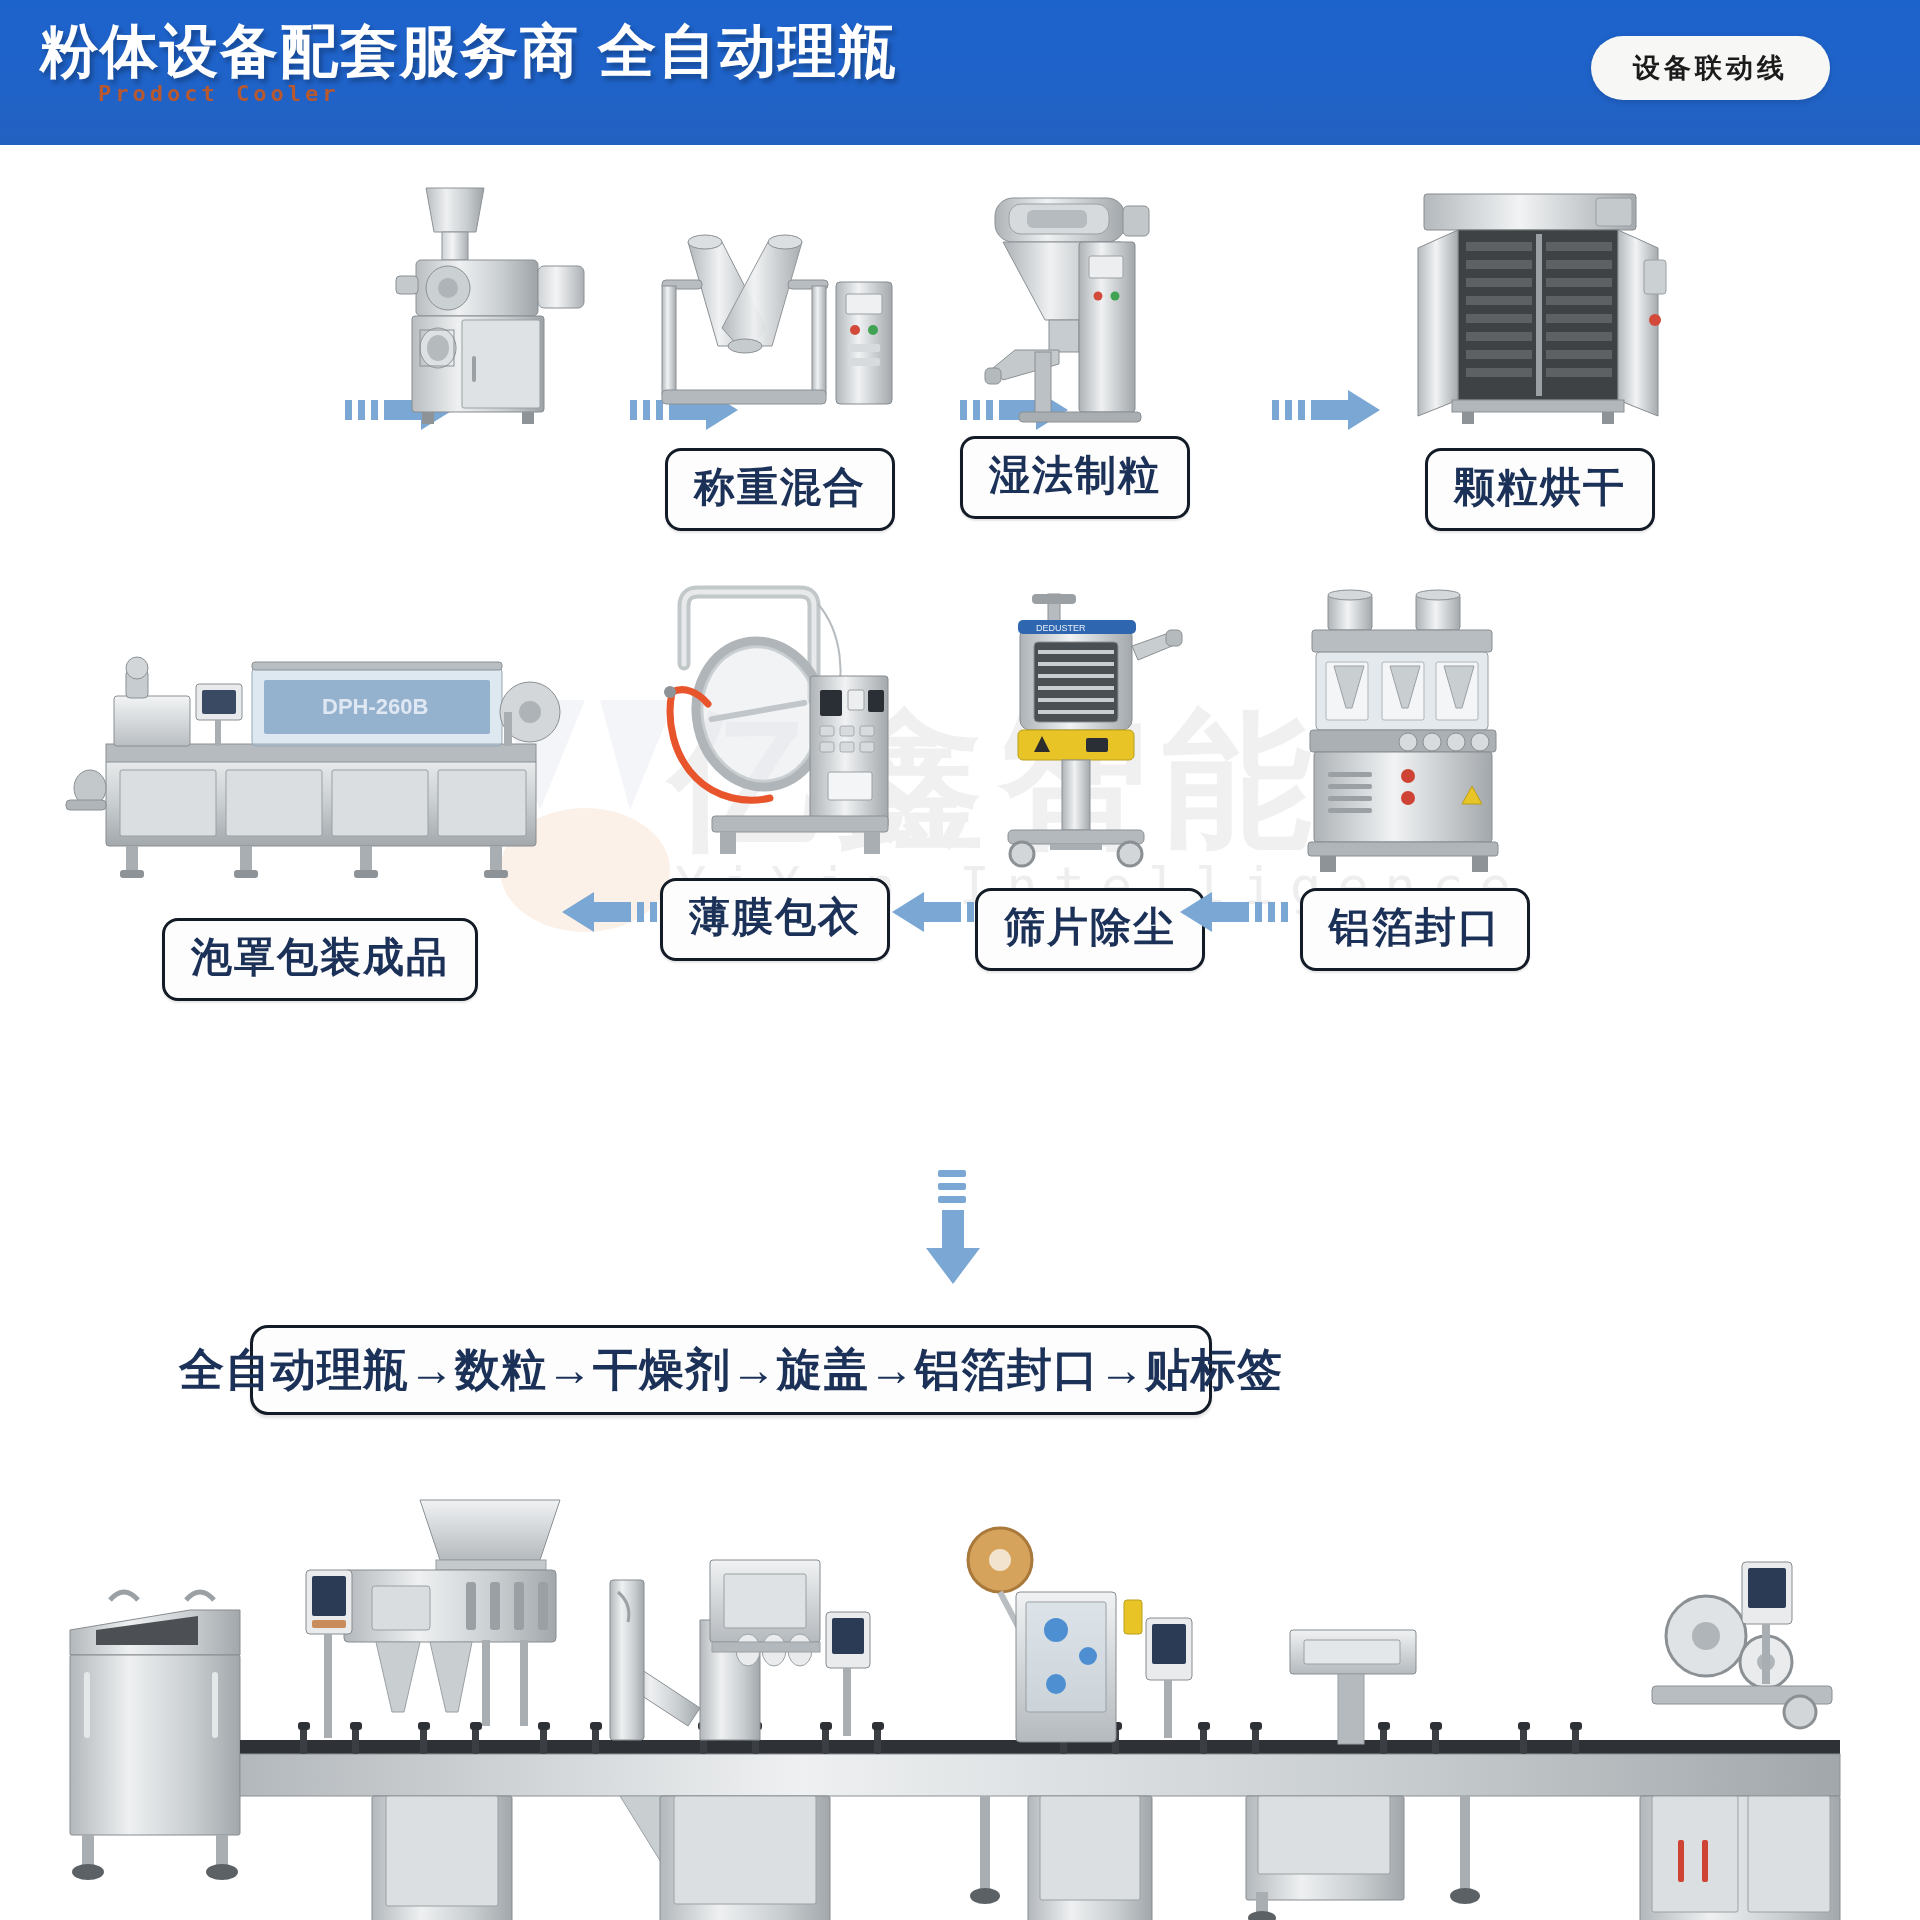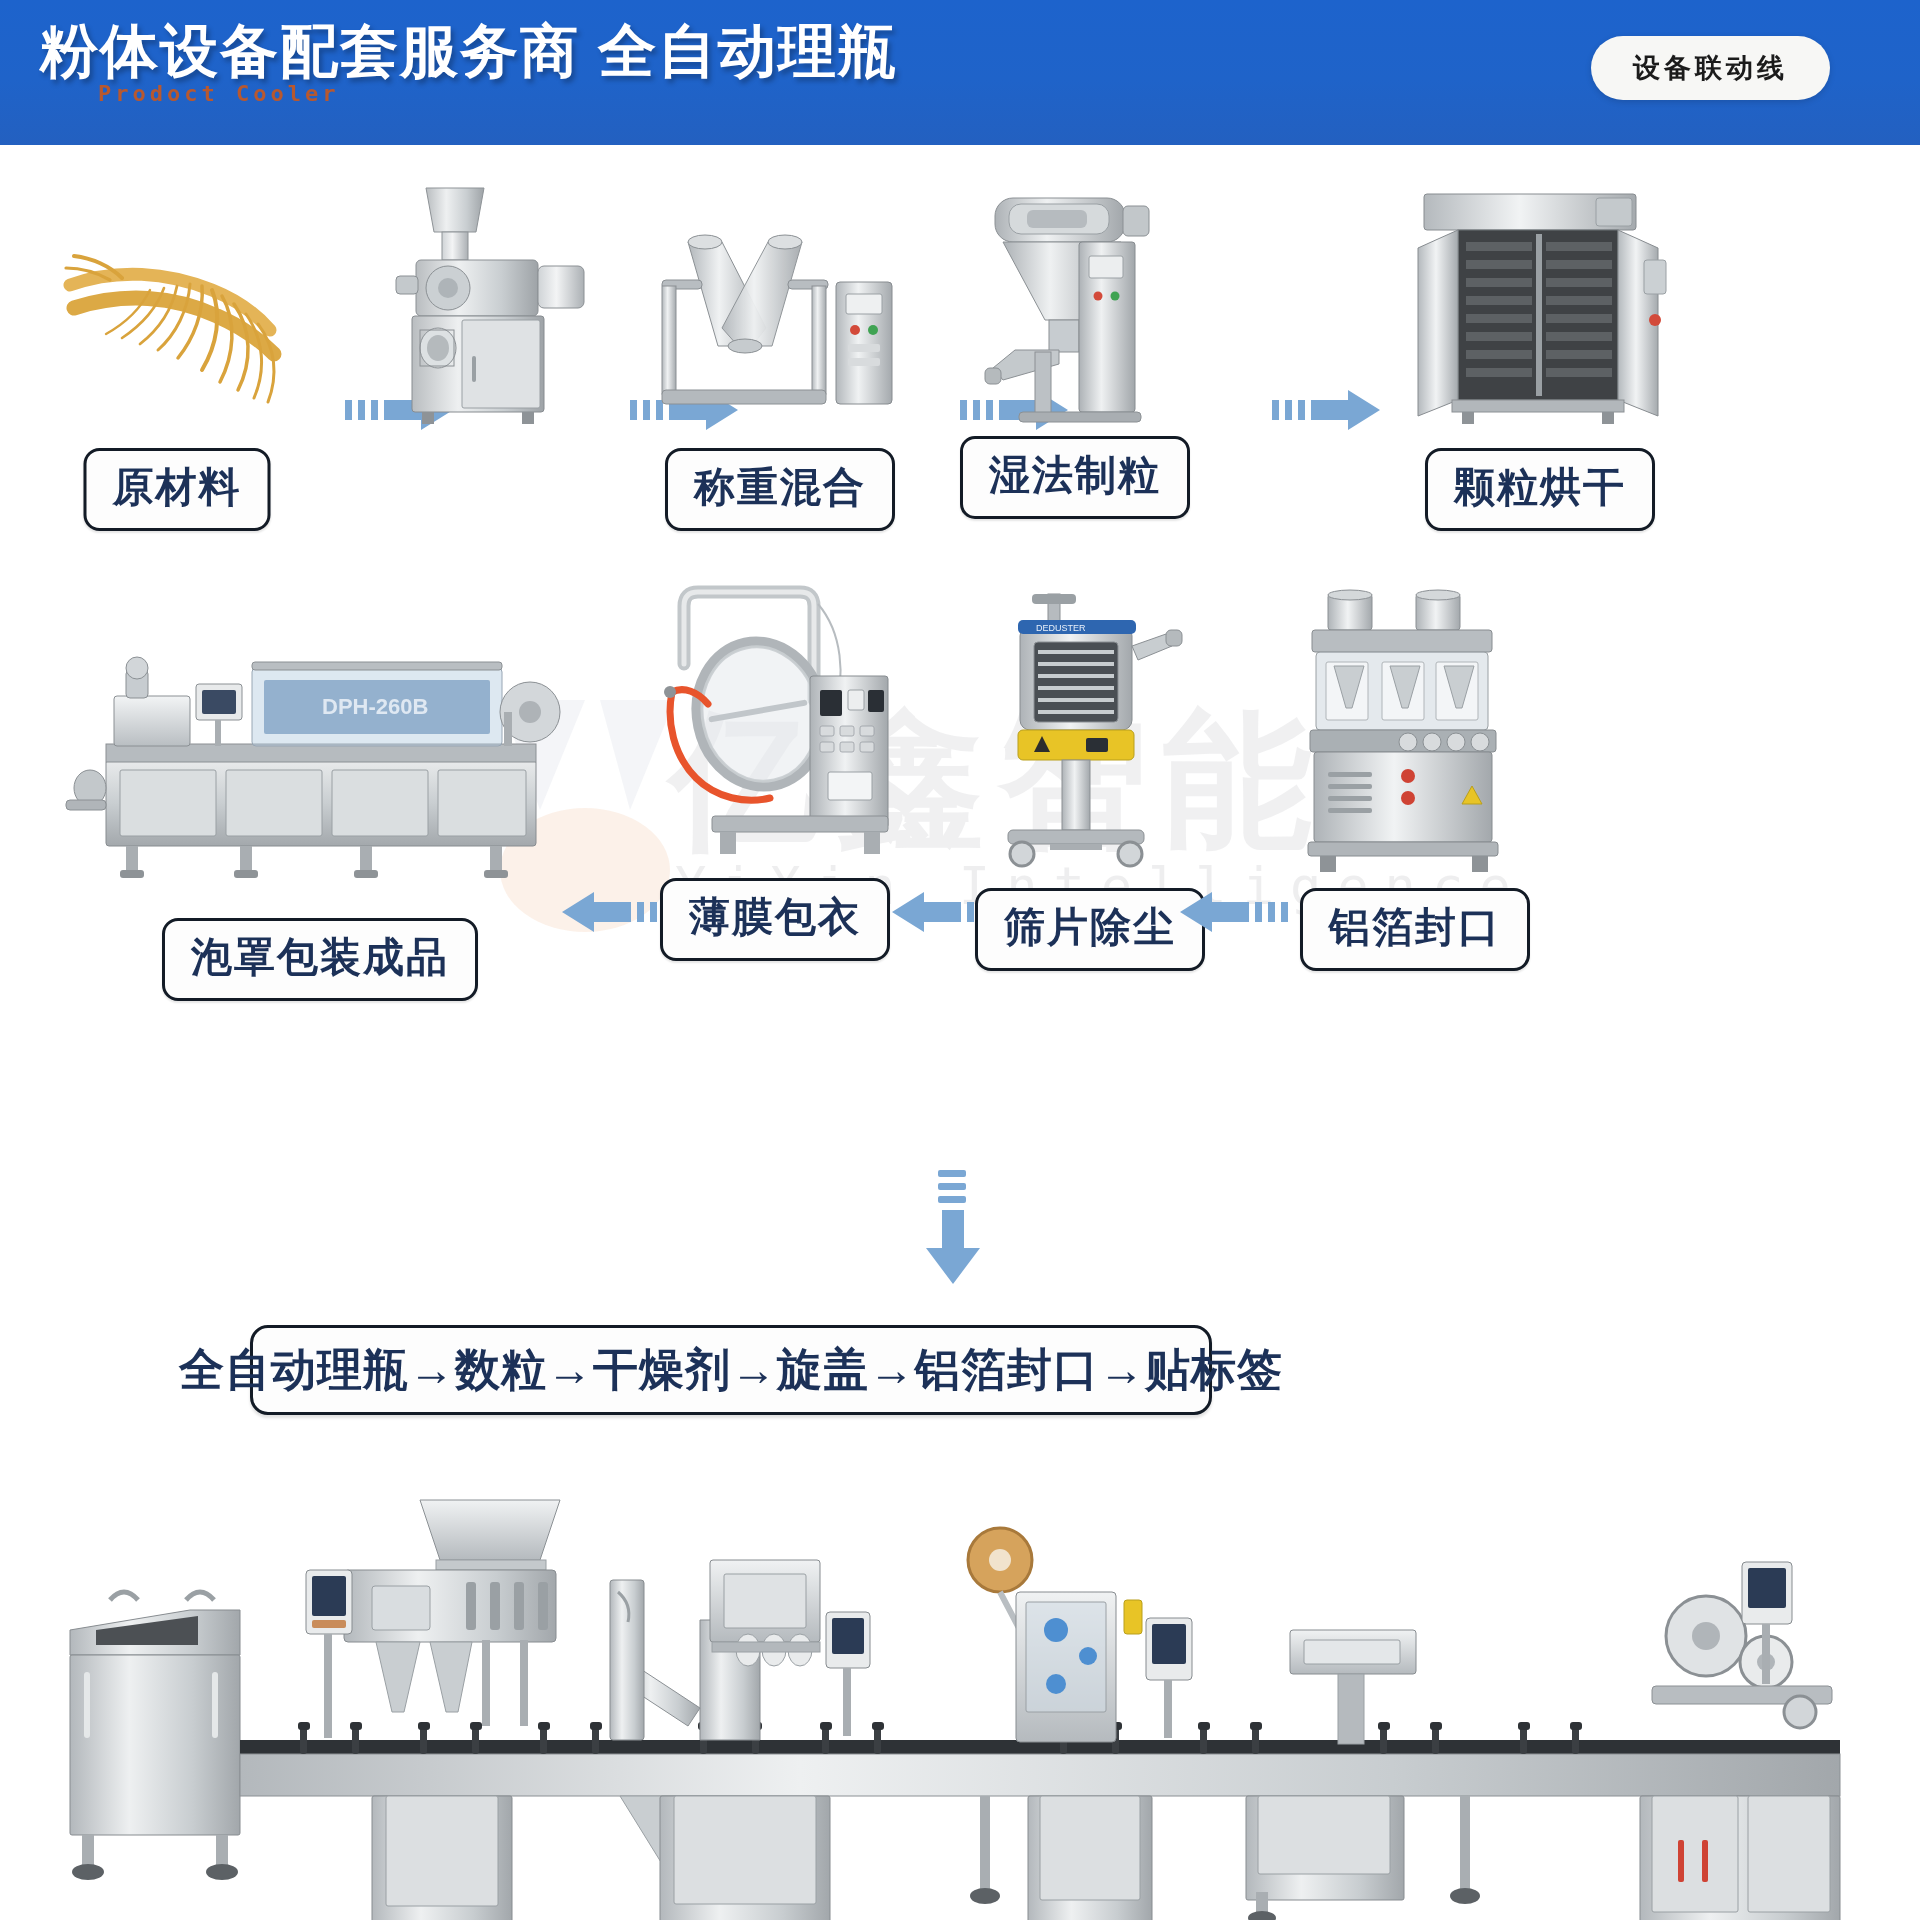--- a/index.html
+++ b/index.html
@@ -120,43 +120,20 @@
     <path d="M20 10 L105 10 L60 120 Z" fill="rgba(150,160,185,0.10)"></path>
     <path d="M120 10 L195 10 L150 120 Z" fill="rgba(150,160,185,0.10)"></path>
     <ellipse cx="105" cy="180" rx="85" ry="62" fill="rgba(236,166,120,0.16)"></ellipse>
   </svg>
   <div class="wm-cn">亿鑫智能</div>
   <div class="wm-en">YiXin Intelligence</div>
 </div>
 
 <div class="row" style="top:170px;height:380px;z-index:3;">
 
-  <div class="node" style="left:62px; top:60px; width:230px;">
-    <div class="art">
-      <svg width="230" height="200" viewBox="0 0 230 200">
-        <g stroke="#d9a33c" fill="none" stroke-linecap="round">
-          <path d="M8 55 C55 38 105 42 150 60 C175 70 195 85 208 100" stroke-width="13" stroke="#e4b457"></path>
-          <path d="M12 78 C62 62 112 66 155 86 C178 96 198 110 212 124" stroke-width="15" stroke="#dca945"></path>
-          <path d="M150 60 C160 85 155 115 140 140" stroke-width="4"></path>
-          <path d="M160 66 C175 92 172 125 158 152" stroke-width="3.5"></path>
-          <path d="M172 74 C190 100 190 132 176 160" stroke-width="3.5"></path>
-          <path d="M184 84 C202 110 204 140 192 168" stroke-width="3"></path>
-          <path d="M196 94 C214 118 216 146 206 172" stroke-width="3"></path>
-          <path d="M140 56 C142 82 132 108 116 128" stroke-width="3.5"></path>
-          <path d="M128 54 C126 80 114 104 96 120" stroke-width="3"></path>
-          <path d="M115 56 C110 80 96 100 78 114" stroke-width="2.8"></path>
-          <path d="M102 58 C94 80 78 96 60 108" stroke-width="2.6"></path>
-          <path d="M88 60 C78 80 62 94 44 104" stroke-width="2.4"></path>
-          <path d="M60 48 C48 36 30 28 12 26" stroke-width="4"></path>
-          <path d="M48 50 C34 42 18 38 4 38" stroke-width="3.2"></path>
-        </g>
-      </svg>
-    </div>
-    <div class="cap pill" style="top:218px;">原材料</div>
-  </div>
 
   <div style="position:absolute;left:345px;top:218px;">
     <svg class="arrow-right" width="110" height="44" viewBox="0 0 110 44">
       <rect x="0" y="12" width="7" height="20" fill="#7aa7d4"></rect>
       <rect x="13" y="12" width="7" height="20" fill="#7aa7d4"></rect>
       <rect x="26" y="12" width="7" height="20" fill="#7aa7d4"></rect>
       <path d="M39 12 H76 V2 L108 22 L76 42 V32 H39 Z" fill="#7aa7d4"></path>
     </svg>
   </div>
 

